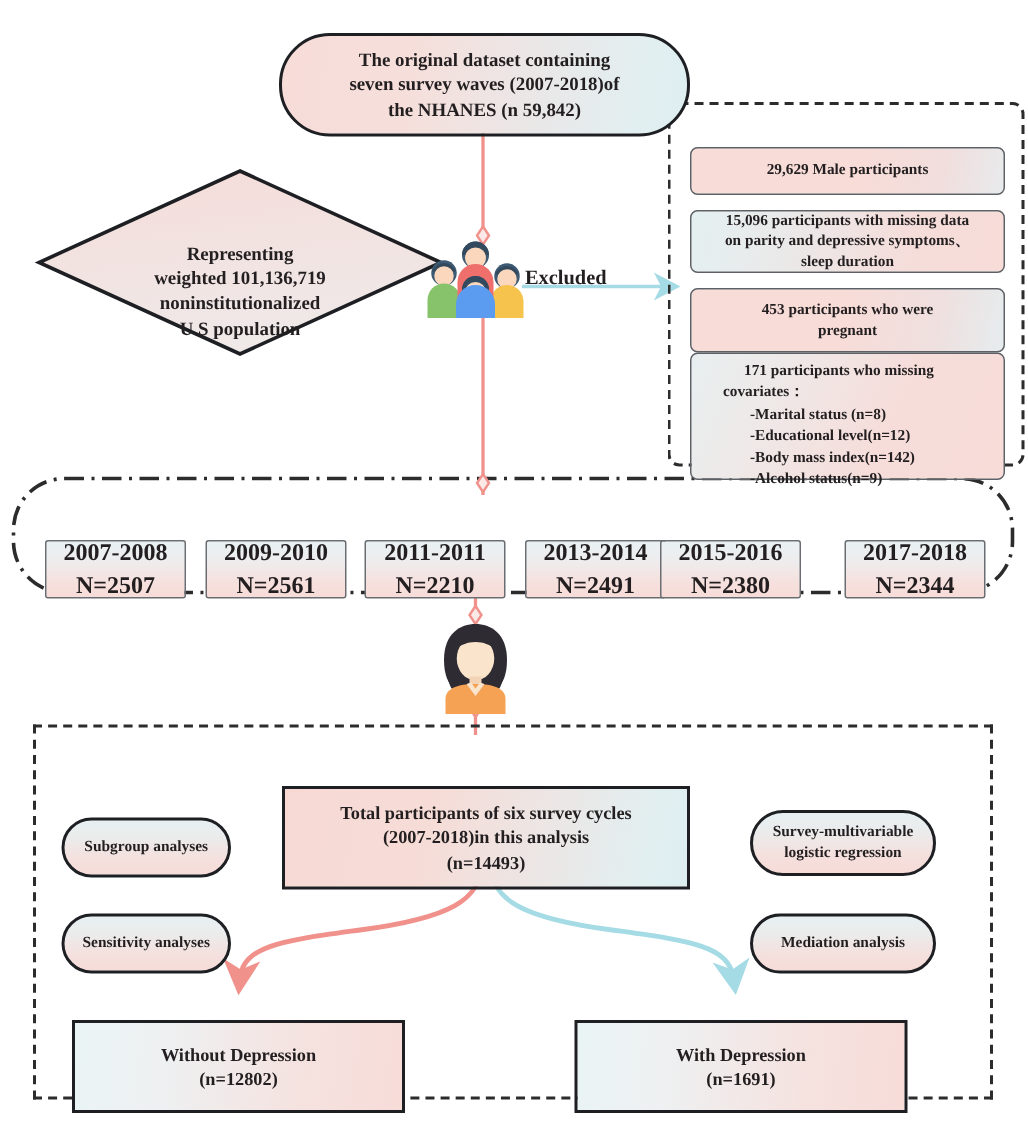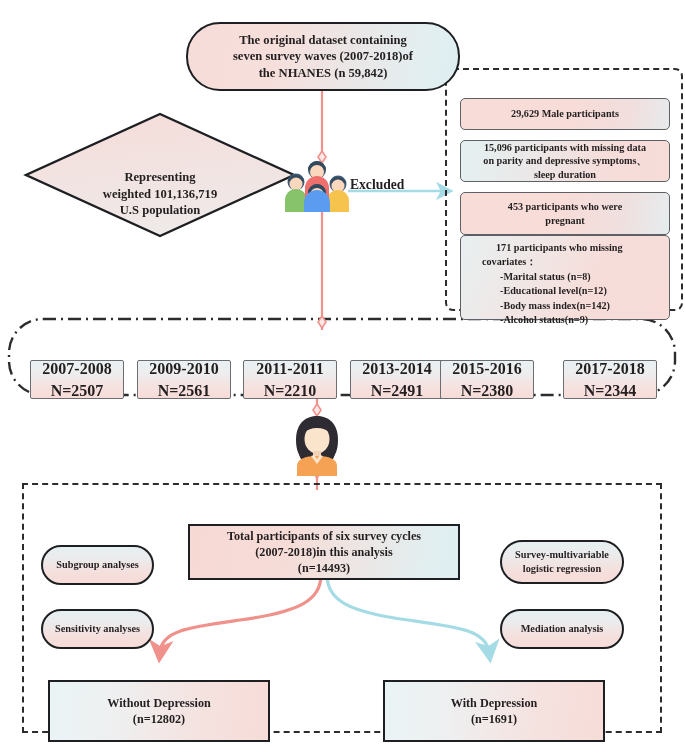--- a/index.html
+++ b/index.html
@@ -112,21 +112,21 @@
   
   #bottom-container {
     position: absolute;
     left: 22px; top: 483px; width: 640px; height: 250px;
     border: 2.4px dashed #2c2c2c;
     box-sizing: border-box;
     z-index: 2;
   }
 
   #total-box {
-    left: 188px; top: 505px; width: 272px; height: 56px;
+    left: 188px; top: 505px; width: 272px; height: 69px;
     border: 2.4px solid #1d1f23;
     background: linear-gradient(103deg, #f7d9d4 0%, #f6dcd7 36%, #ebe7e6 66%, #e1eff1 90%, #ddeef1 100%);
     font-size: 12.2px;
   }
 
   .pill {
     border: 2.1px solid #1d1f23;
     border-radius: 22px;
     font-size: 10.3px;
     background: linear-gradient(180deg, #e6f0f2 0%, #ecebeb 34%, #f5dfdc 74%, #f6dcd8 100%);
@@ -250,20 +250,21 @@
     <div>The original dataset containing</div>
     <div>seven survey waves (2007-2018)of</div>
     <div>the NHANES (n 59,842)</div>
   </div>
 </div>
 
 <div class="node" id="diamond-text">
   <div class="inner">
     <div>Representing</div>
     <div>weighted 101,136,719</div>
+    <div>noninstitutionalized</div>
     <div>U.S population</div>
   </div>
 </div>
 
 <div class="node" id="excluded-label">Excluded</div>
 
 <div id="excl-container"></div>
 
 <div class="node excl-box" id="excl-1">
   <div class="inner">

